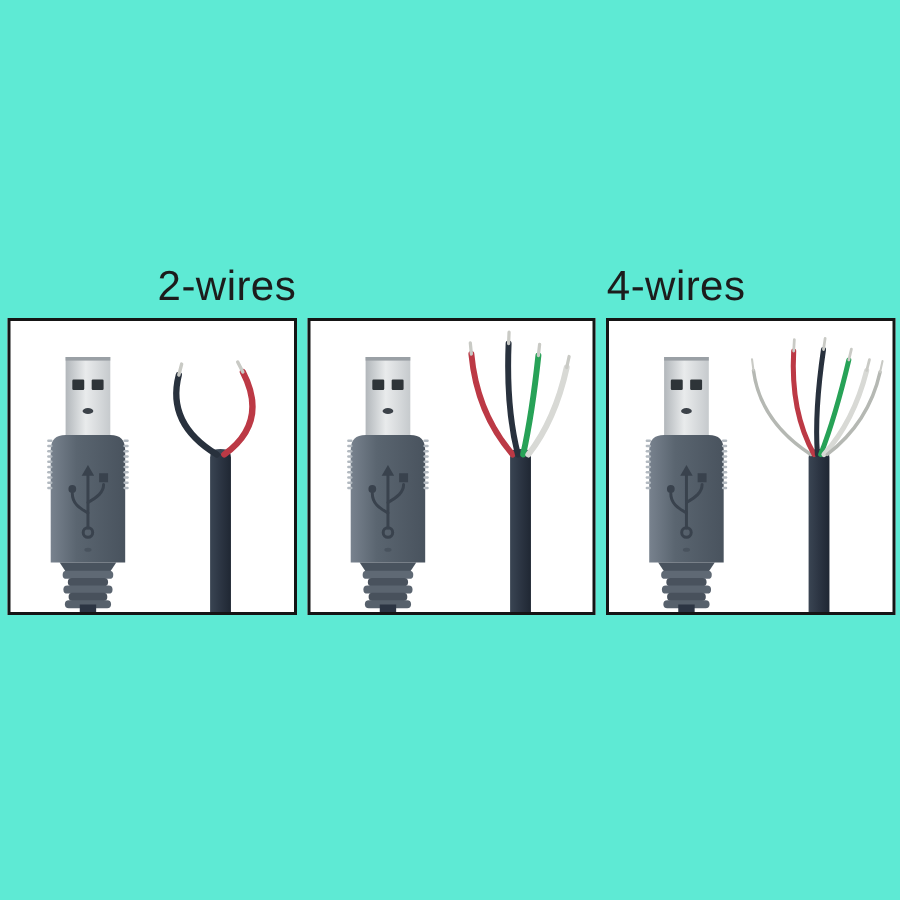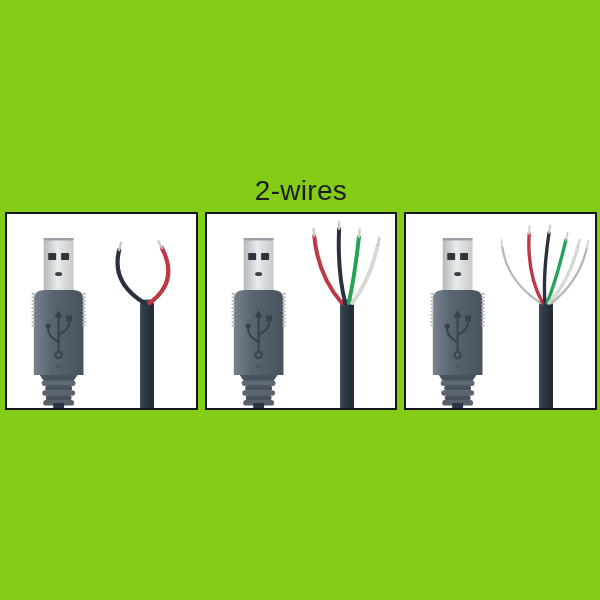--- a/index.html
+++ b/index.html
@@ -1,30 +1,31 @@
 <!DOCTYPE html>
 <html><head>
 <meta charset="utf-8">
 <style>
   html,body{margin:0;padding:0;background:#ffffff;}
-  .canvas{position:relative;width:600px;height:600px;background:#84cc16;overflow:hidden;
+  .canvas{position:relative;width:600px;height:600px;background:#5eead4;overflow:hidden;
           font-family:"Liberation Sans", sans-serif;}
   .titles-row{position:absolute;top:174px;left:0;right:0;display:flex;gap:7px;padding:0 3px 0 5px;}
   .title{flex:1;text-align:center;font-size:28px;line-height:34px;color:#1c1c1c;
          letter-spacing:0.3px;font-weight:400;white-space:nowrap;}
   .panels-row{position:absolute;top:212px;left:0;right:0;display:flex;gap:7px;padding:0 3px 0 5px;}
   .panel{flex:1;height:194px;border:2px solid #151515;background:#ffffff;}
   .panel svg{display:block;width:100%;height:100%;}
 </style>
 </head>
 <body>
 
 <div class="canvas">
   <div class="titles-row">
     <div class="title">2-wires</div>
+    <div class="title">4-wires</div>
   </div>
   <div class="panels-row">
     <div class="panel">
       <svg viewBox="0 0 190 194" preserveAspectRatio="none">
           <defs>
             <linearGradient id="metal0" x1="0" y1="0" x2="1" y2="0">
               <stop offset="0" stop-color="#b2b7bb"></stop>
               <stop offset="0.45" stop-color="#e9ebec"></stop>
               <stop offset="1" stop-color="#c6cacd"></stop>
             </linearGradient>

